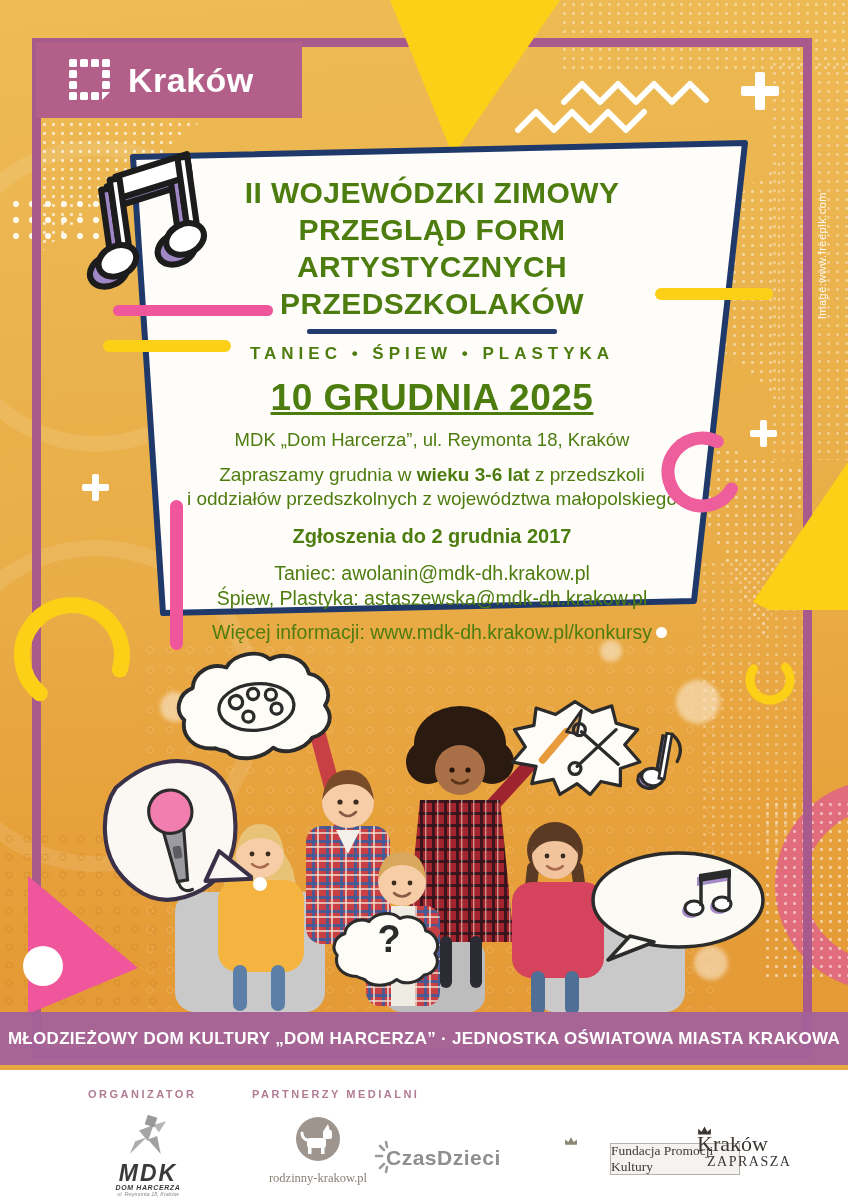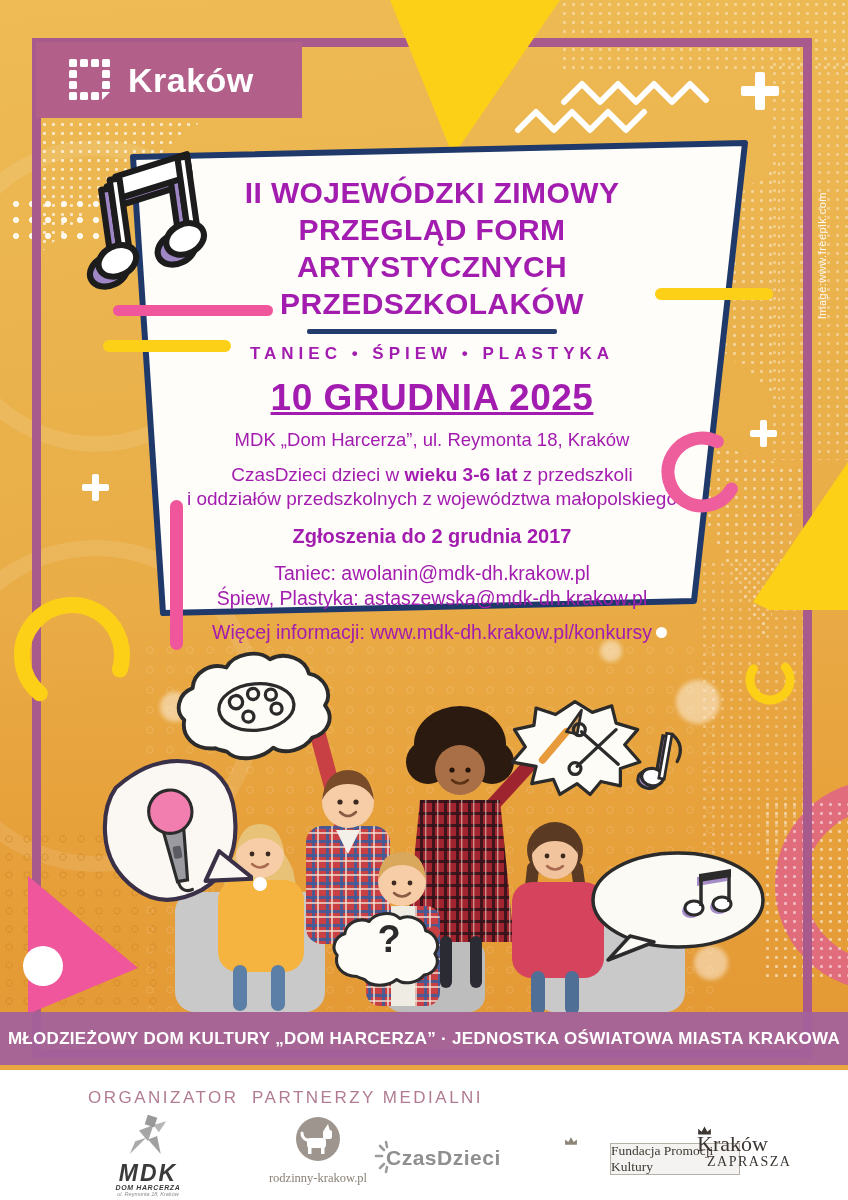--- a/index.html
+++ b/index.html
@@ -25,36 +25,36 @@
   .krakow-block{left:36px;top:42px;width:266px;height:76px;background:#b2608a;
                 display:flex;align-items:center;gap:16px;padding-left:32px;box-sizing:border-box;}
   .krakow-name{color:#ffffff;font-size:34px;font-weight:700;letter-spacing:.5px;}
   
   .capsule{border-radius:999px;}
   .plus{pointer-events:none;}
   .plus i{position:absolute;background:#ffffff;border-radius:2px;display:block;}
   .plus .ph{left:0;top:38%;width:100%;height:26%;}
   .plus .pv{left:38%;top:0;width:26%;height:100%;}
   
-  .card-text{left:168px;top:174px;width:528px;text-align:center;color:#a21caf;}
+  .card-text{left:168px;top:174px;width:528px;text-align:center;color:#4d7c0f;}
   .t-line{font-size:30px;font-weight:800;line-height:37px;letter-spacing:.4px;}
   .divider{width:250px;height:5px;background:#223c6e;margin:7px auto 10px auto;border-radius:2px;}
   .cats{font-size:17px;font-weight:700;letter-spacing:5px;}
   .date{font-size:37px;font-weight:800;margin-top:13px;letter-spacing:.5px;text-decoration:underline;}
   .venue{font-size:18.5px;margin-top:10px;}
   .invite{font-size:19px;line-height:24px;margin-top:12px;}
   .deadline{font-size:20px;font-weight:800;margin-top:14px;}
   .contacts{font-size:19.5px;line-height:25px;margin-top:13px;}
   .moreinfo{font-size:19.5px;margin-top:10px;}
   
   .banner{left:0;top:1012px;width:848px;height:53px;background:rgba(162,97,154,.95);
           color:#ffffff;font-weight:700;font-size:17px;letter-spacing:.3px;
           display:flex;align-items:center;justify-content:center;}
   
-  .footer-label{font-size:17px;font-weight:400;letter-spacing:2.5px;color:#b17c93;}
+  .footer-label{font-size:11px;font-weight:700;letter-spacing:2.5px;color:#b17c93;}
   .logo-box{text-align:center;}
   .mdk-acr{font-size:23px;font-weight:800;color:#3a3a3a;letter-spacing:2px;line-height:22px;}
   .mdk-name{font-size:7px;font-weight:800;color:#3a3a3a;letter-spacing:.6px;}
   .mdk-addr{font-size:5.5px;color:#8d8d8d;}
   .rodzinny-label{font-size:12.5px;color:#8a8076;margin-top:5px;font-family:Liberation Serif, serif;}
   .czas-label{font-size:21px;font-weight:700;color:#8f8f8f;letter-spacing:.5px;}
   .fundacja-box{width:128px;height:30px;background:#f4f3f1;border:1px solid #b7b2a9;
                 display:flex;align-items:center;justify-content:center;
                 font-family:"Liberation Serif", serif;font-size:13.5px;color:#3f3a33;}
   .kz-1{font-family:"Liberation Serif", serif;font-size:22px;color:#3b3631;line-height:20px;}
@@ -142,21 +142,21 @@
   </svg>
 
   <div class="abs card-text">
     <div class="t-line">II WOJEWÓDZKI ZIMOWY</div>
     <div class="t-line">PRZEGLĄD FORM ARTYSTYCZNYCH</div>
     <div class="t-line">PRZEDSZKOLAKÓW</div>
     <div class="divider"></div>
     <div class="cats">TANIEC • ŚPIEW • PLASTYKA</div>
     <div class="date">10 GRUDNIA 2025</div>
     <div class="venue">MDK „Dom Harcerza”, ul. Reymonta 18, Kraków</div>
-    <div class="invite"><span>CzasDzieci dzieci w </span><b>wieku 3-6 lat</b><span> z przedszkoli</span><br>
+    <div class="invite"><span>Zapraszamy grudnia w </span><b>wieku 3-6 lat</b><span> z przedszkoli</span><br>
       <span>i oddziałów przedszkolnych z województwa małopolskiego</span></div>
     <div class="deadline">Zgłoszenia do 2 grudnia 2017</div>
     <div class="contacts">
       <div>Taniec: awolanin@mdk-dh.krakow.pl</div>
       <div>Śpiew, Plastyka: astaszewska@mdk-dh.krakow.pl</div>
     </div>
     <div class="moreinfo">Więcej informacji: www.mdk-dh.krakow.pl/konkursy</div>
   </div>
 
   <svg class="abs" style="left:76px;top:155px;transform:rotate(-8deg);" width="150" height="160" viewBox="0 0 120 130">

